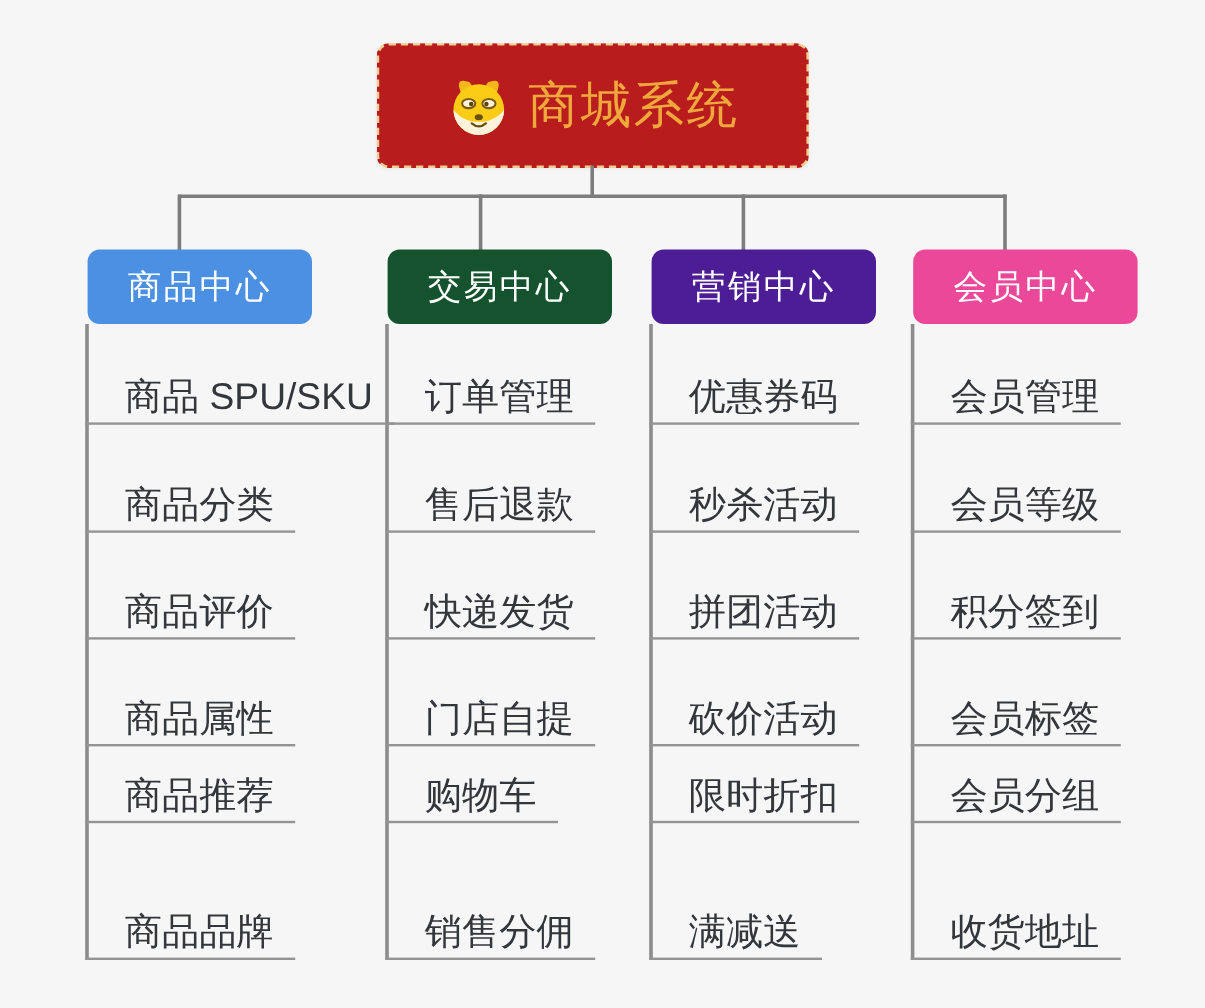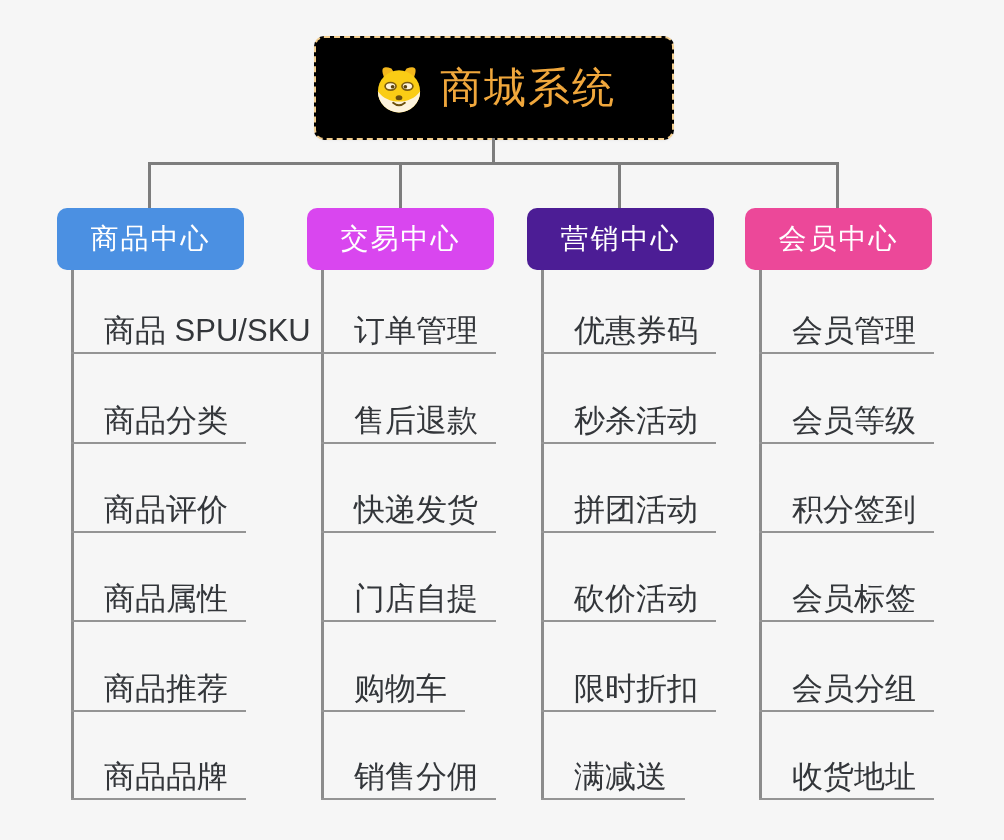--- a/index.html
+++ b/index.html
@@ -8,21 +8,21 @@
     background:#f6f6f6;
     font-family:"Liberation Sans","DejaVu Sans",sans-serif;
     overflow:hidden;
     position:relative;
   }
   .canvas{position:absolute;left:0;top:0;width:1004px;height:840px;}
 
   
   .root{
     position:absolute;left:314px;top:36px;width:360px;height:104px;
-    background:#000000;
+    background:#b91c1c;
     border:2px dashed #f2cd8e;
     border-radius:10px;
     box-sizing:border-box;
     display:flex;align-items:center;justify-content:center;
     box-shadow:0 1px 3px rgba(0,0,0,0.04);
   }
   .root .dog{width:54px;height:54px;display:inline-block;margin-right:14px;flex:0 0 auto;}
   .root-title{
     font-size:42px;
     color:#f0a73c;
@@ -41,21 +41,21 @@
   .conn-drop.d3{left:836px;}
 
   
   .branch{position:absolute;top:208px;width:187px;height:632px;}
   .branch.b0{left:57px;}
   .branch.b1{left:307px;}
   .branch.b2{left:527px;}
   .branch.b3{left:745px;}
 
   .branch-header{
-    position:absolute;left:0;top:0;width:100%;height:62px;
+    position:absolute;left:16px;top:0;width:100%;height:62px;
     border-radius:10px;
     box-sizing:border-box;
     display:flex;align-items:center;justify-content:center;
     color:#ffffff;font-size:28px;letter-spacing:2px;
     white-space:nowrap;
   }
   .trunk{
     position:absolute;left:14px;top:62px;width:3px;height:530px;
     background:#8c8c8c;
   }
@@ -64,21 +64,21 @@
     white-space:nowrap;
     font-size:31px;color:#33363a;
     line-height:30px;
     padding:0 18px 6px 33px;
     border-bottom:2px solid #949494;
   }
   .item.r0{top:108px;}
   .item.r1{top:198px;font-family:Liberation Serif, serif;}
   .item.r2{top:287px;}
   .item.r3{top:376px;}
-  .item.r4{top:466px;}
+  .item.r4{top:440px;}
   .item.r5{top:554px;}
 </style>
 </head>
 <body>
 
 <div class="canvas">
 
   <div class="root">
     <span class="dog">
       <svg viewBox="0 0 64 64" width="54" height="54" aria-hidden="true">
@@ -109,21 +109,21 @@
     <div class="trunk"></div>
     <div class="item r0">商品 SPU/SKU</div>
     <div class="item r1">商品分类</div>
     <div class="item r2">商品评价</div>
     <div class="item r3">商品属性</div>
     <div class="item r4">商品推荐</div>
     <div class="item r5">商品品牌</div>
   </div>
 
   <div class="branch b1">
-    <div class="branch-header" style="background: #d946ef;">交易中心</div>
+    <div class="branch-header" style="background: #14532d;">交易中心</div>
     <div class="trunk"></div>
     <div class="item r0">订单管理</div>
     <div class="item r1">售后退款</div>
     <div class="item r2">快递发货</div>
     <div class="item r3">门店自提</div>
     <div class="item r4">购物车</div>
     <div class="item r5">销售分佣</div>
   </div>
 
   <div class="branch b2">

